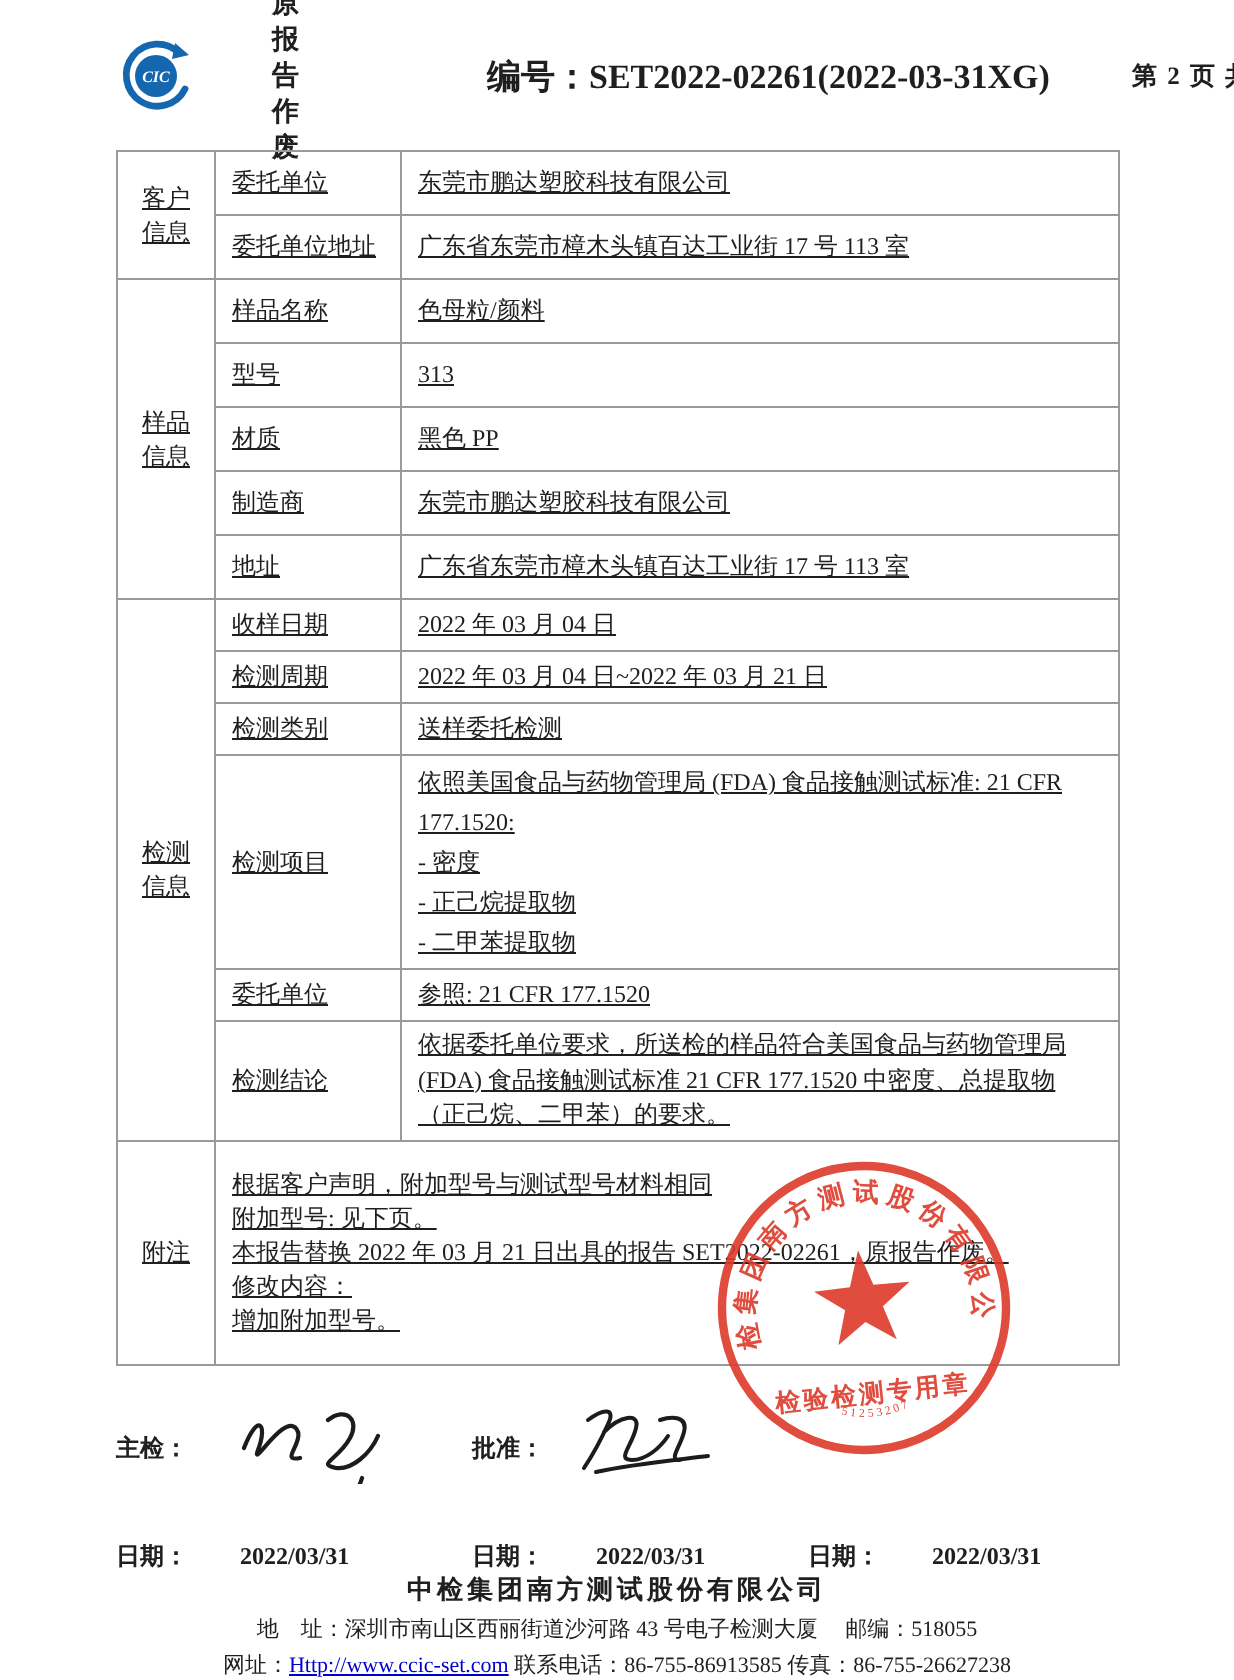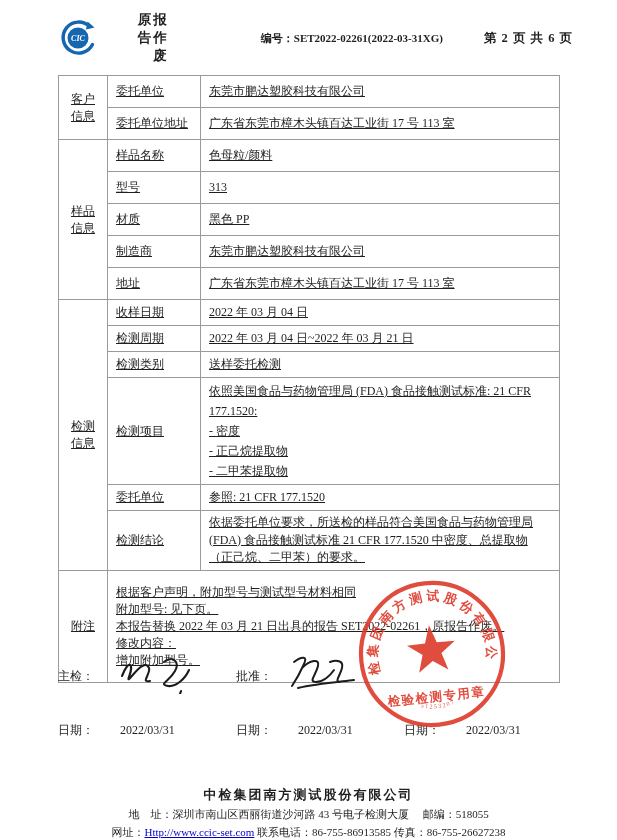--- a/index.html
+++ b/index.html
@@ -11,21 +11,21 @@
   }
   .page { position:absolute; inset:0; background:#fff; }
 
   
   .header {
     position:absolute; left:58px; right:44px; top:16px; height:44px;
     display:flex; align-items:center;text-align:right;
   }
   .logo { width:40px; height:40px; flex:0 0 auto; }
   .hdr-title { font-weight:bold; font-size:13.5px; margin-left:38px; letter-spacing:2px; }
-  .hdr-no { font-weight:bold; font-size:11px; margin-left:92px; white-space:nowrap; }
+  .hdr-no { font-weight:bold; font-size:17px; margin-left:92px; white-space:nowrap; }
   .hdr-page { font-weight:bold; font-size:12.5px; margin-left:auto; white-space:nowrap; letter-spacing:1px;padding-left:41px; }
 
   
   table.report {
     position:absolute; left:58px; top:75px; width:502px;
     border-collapse:collapse; table-layout:fixed;
     font-size:12px;
     text-decoration:underline;
   }
   table.report td {
@@ -39,21 +39,21 @@
   tr.h26 { height:26px; }
   tr.h100 { height:100px; }
   tr.h54 { height:54px; }
   tr.h112 { height:112px; }
   .preline { white-space:pre-line;margin-left:13px; }
   td.val.tall { line-height:20px; }
   td.val.concl { line-height:17.5px; }
   td.noteval { line-height:21px; }
 
   
-  .sigzone { position:absolute; left:58px; width:502px; top:644px; height:100px; }
+  .sigzone { position:absolute; left:58px; width:502px; top:692px; height:100px;font-weight:bold; }
   .sigrow { position:absolute; top:14px; left:0; right:0; display:flex; }
   .daterow { position:absolute; top:78px; left:0; right:0; display:flex; font-size:12px; }
   .sigcol { display:flex; align-items:center; }
   .sigcol.c1 { width:178px; }
   .sigcol.c2 { width:168px; }
   .sigcol.c3 { width:156px; }
   .role { font-size:12px; white-space:nowrap; }
   .sigimg { margin-left:14px; margin-top:-10px; }
   .dlabel { font-size:12px; white-space:nowrap; }
   .dval { font-size:12px; margin-left:26px; }

